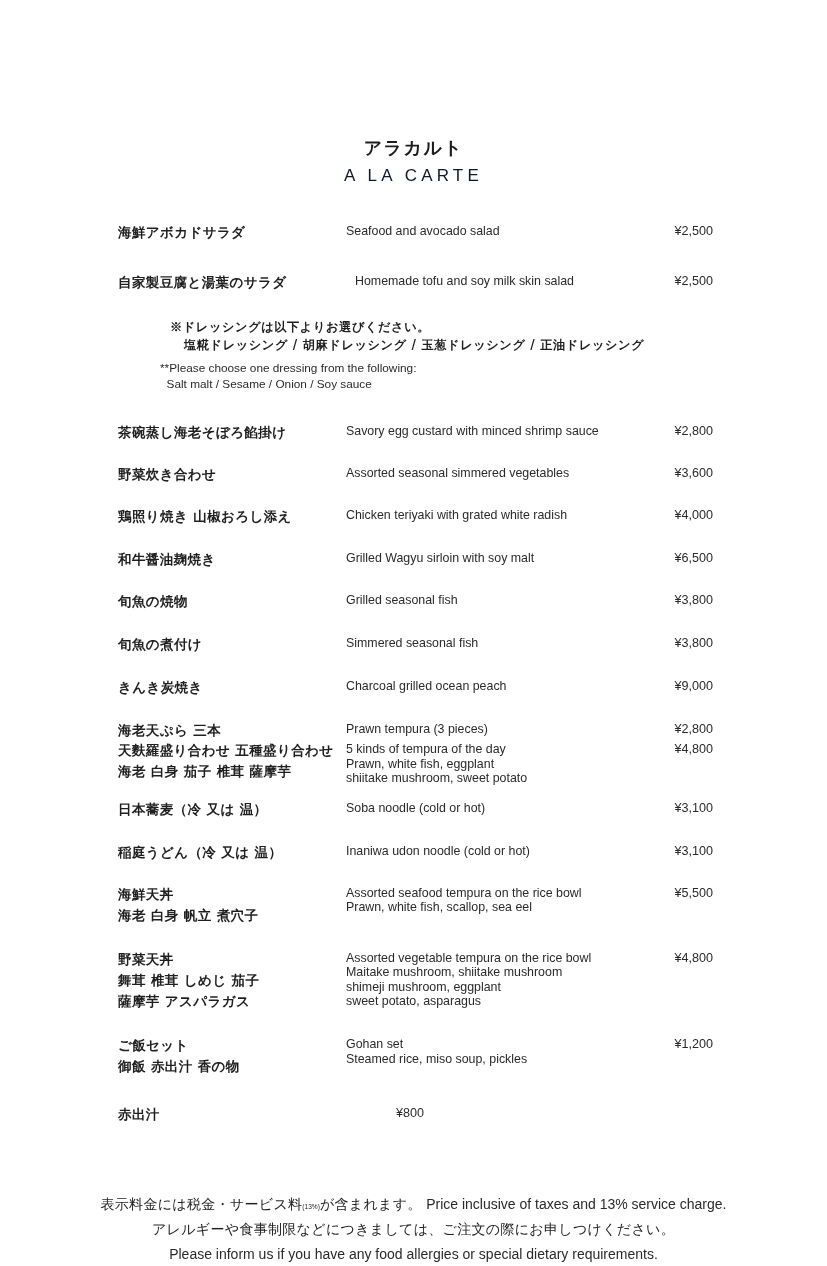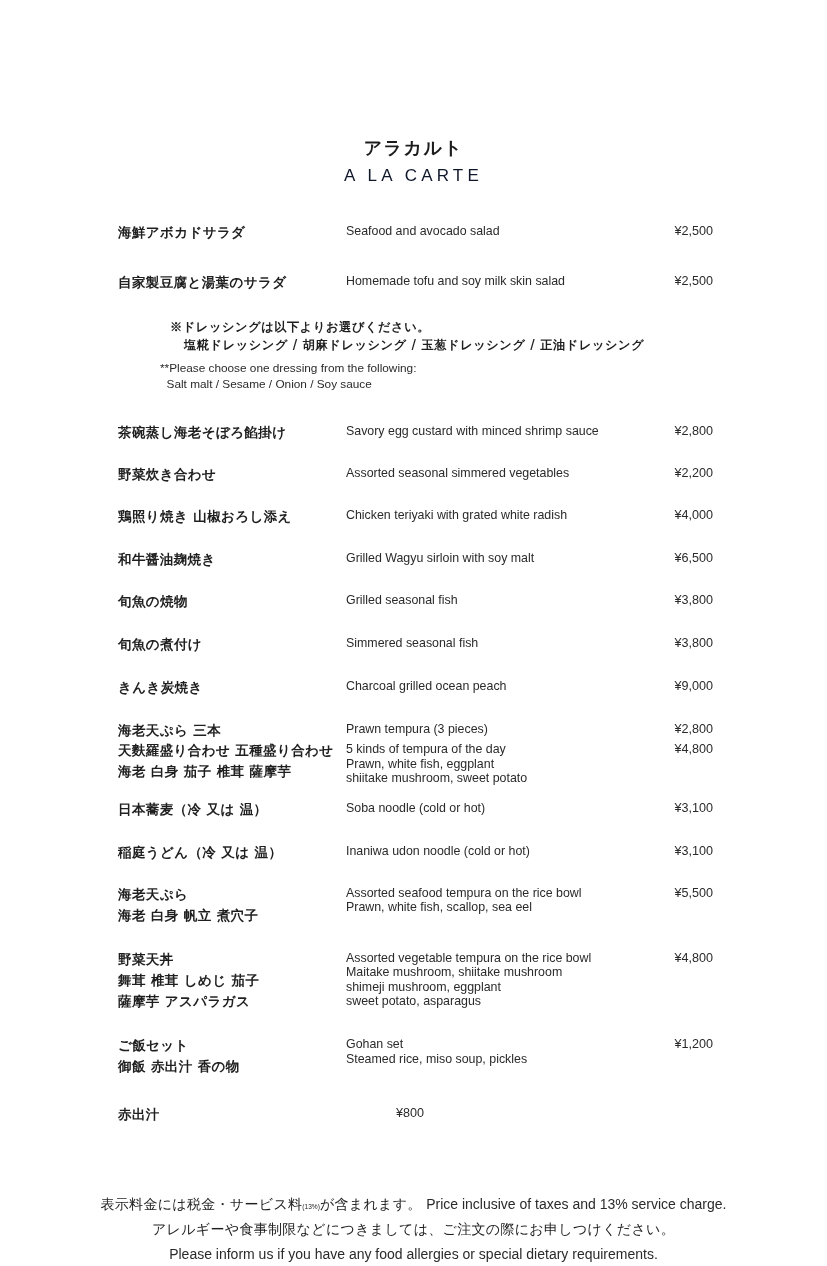--- a/index.html
+++ b/index.html
@@ -165,38 +165,38 @@
     <div class="title-ja">アラカルト</div>
     <div class="title-en">A LA CARTE</div>
   </div>
 
   <div class="menu-body" id="menu-body">
       <div class="menu-row">
         <div class="col-ja">海鮮アボカドサラダ</div>
         <div class="col-en">Seafood and avocado salad</div>
         <div class="col-price">¥2,500</div>
       </div>
-      <div class="menu-row" style="margin-top: 29px;">
+      <div class="menu-row" style="margin-top: 29px; gap: 9px;">
         <div class="col-ja">自家製豆腐と湯葉のサラダ</div>
         <div class="col-en">Homemade tofu and soy milk skin salad</div>
         <div class="col-price">¥2,500</div>
       </div>
       <div class="note-block" style="margin-top: 25px;">
         <div class="note-ja"><span style="display: block;">※ドレッシングは以下よりお選びください。</span><span class="indent">塩糀ドレッシング / 胡麻ドレッシング / 玉葱ドレッシング / 正油ドレッシング</span></div>
         <div class="note-en"><span style="display: block;">**Please choose one dressing from the following:</span><span style="display: block; white-space: pre;">  Salt malt / Sesame / Onion / Soy sauce</span></div>
       </div>
       <div class="menu-row" style="margin-top: 30px;">
         <div class="col-ja">茶碗蒸し海老そぼろ餡掛け</div>
         <div class="col-en">Savory egg custard with minced shrimp sauce</div>
         <div class="col-price">¥2,800</div>
       </div>
       <div class="menu-row" style="margin-top: 21px;">
         <div class="col-ja">野菜炊き合わせ</div>
         <div class="col-en">Assorted seasonal simmered vegetables</div>
-        <div class="col-price">¥2,200</div>
+        <div class="col-price">¥3,600</div>
       </div>
       <div class="menu-row" style="margin-top: 21px;">
         <div class="col-ja">鶏照り焼き 山椒おろし添え</div>
         <div class="col-en">Chicken teriyaki with grated white radish</div>
         <div class="col-price">¥4,000</div>
       </div>
       <div class="menu-row" style="margin-top: 22px;">
         <div class="col-ja">和牛醤油麹焼き</div>
         <div class="col-en">Grilled Wagyu sirloin with soy malt</div>
         <div class="col-price">¥6,500</div>
@@ -233,21 +233,21 @@
         <div class="col-ja">日本蕎麦（冷 又は 温）</div>
         <div class="col-en">Soba noodle (cold or hot)</div>
         <div class="col-price">¥3,100</div>
       </div>
       <div class="menu-row" style="margin-top: 22px;">
         <div class="col-ja">稲庭うどん（冷 又は 温）</div>
         <div class="col-en">Inaniwa udon noodle (cold or hot)</div>
         <div class="col-price">¥3,100</div>
       </div>
       <div class="menu-row" style="margin-top: 21px;">
-        <div class="col-ja">海老天ぷら
+        <div class="col-ja">海鮮天丼
 海老 白身 帆立 煮穴子</div>
         <div class="col-en">Assorted seafood tempura on the rice bowl
 Prawn, white fish, scallop, sea eel</div>
         <div class="col-price">¥5,500</div>
       </div>
       <div class="menu-row" style="margin-top: 23px;">
         <div class="col-ja">野菜天丼
 舞茸 椎茸 しめじ 茄子
 薩摩芋 アスパラガス</div>
         <div class="col-en">Assorted vegetable tempura on the rice bowl

